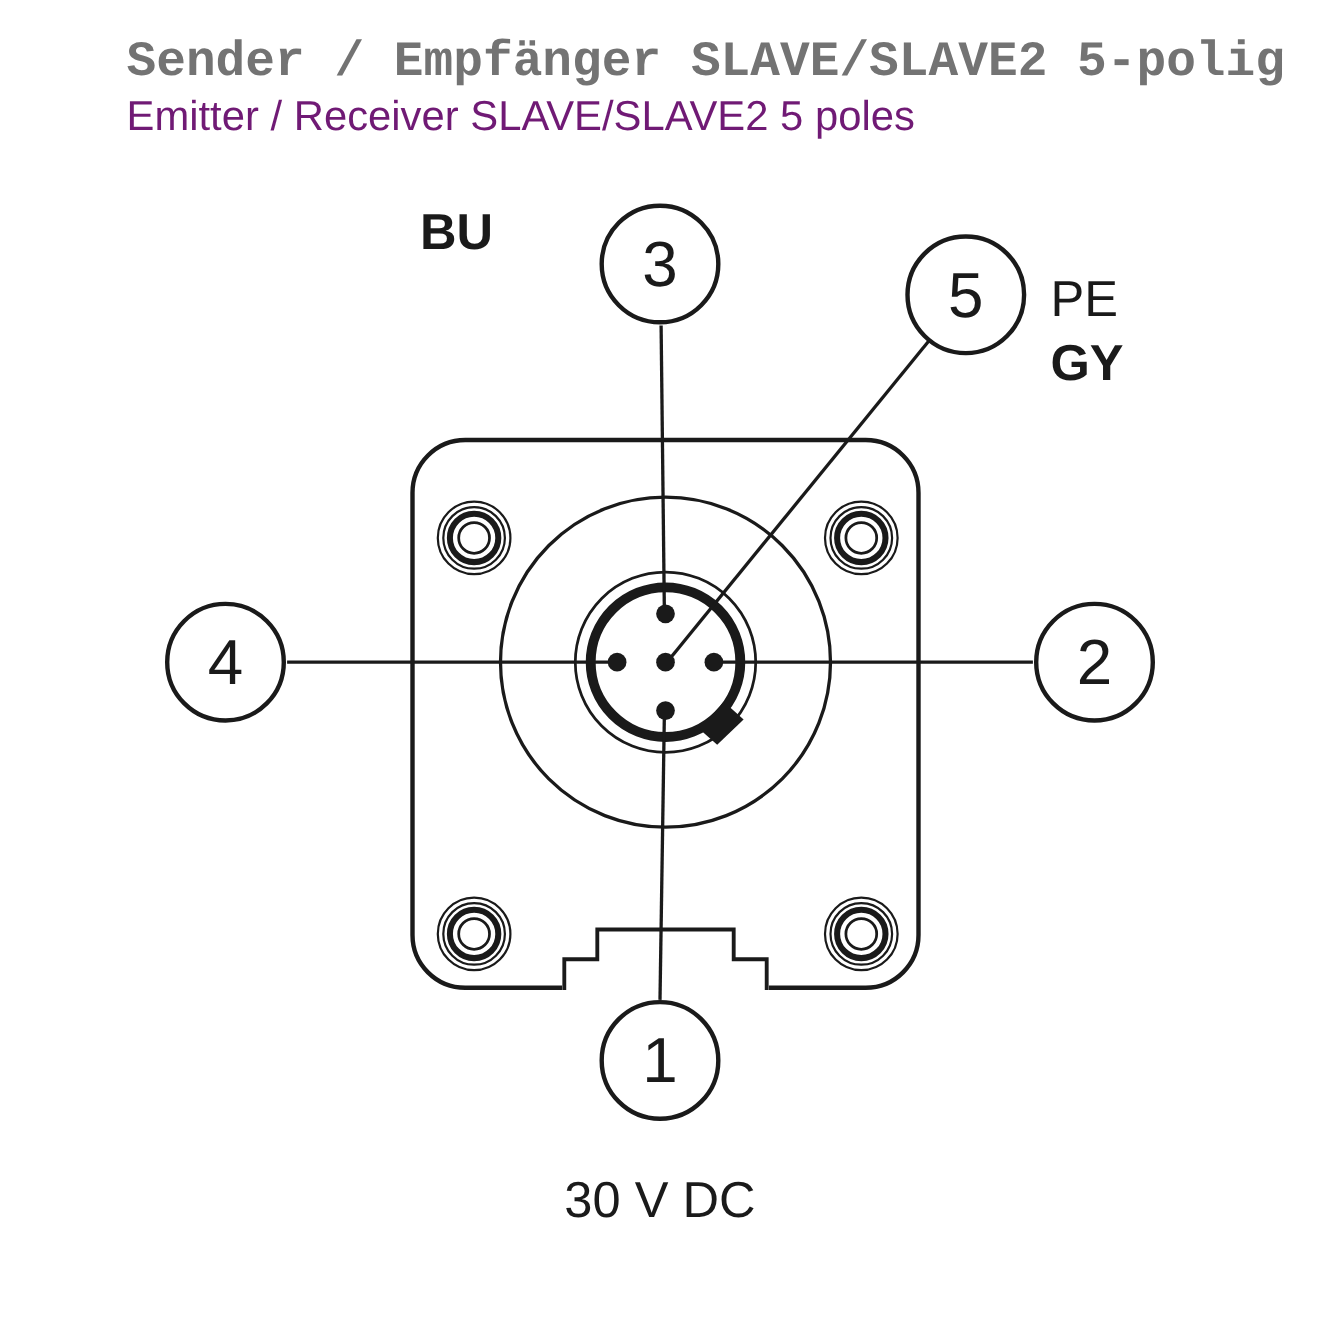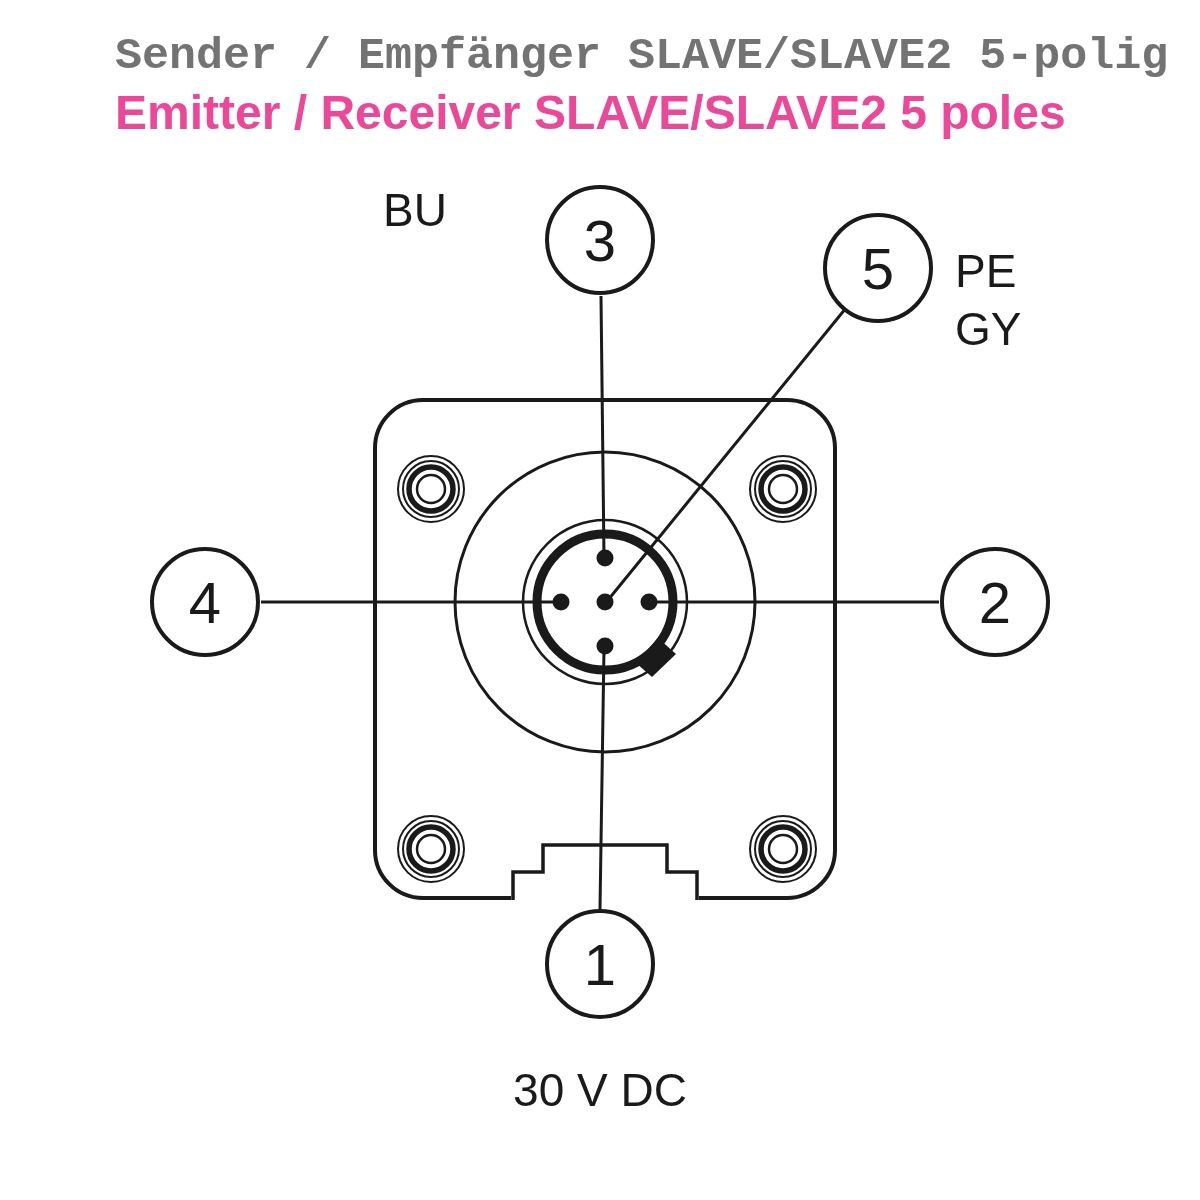--- a/index.html
+++ b/index.html
@@ -19,23 +19,23 @@
   .title-block { position: absolute; left: 115px; top: 30px; }
   .title-de {
     font-size: 45px;
     font-weight: 700;
     color: #737373;
     line-height: 1.2;
     white-space: nowrap;
     font-family: Liberation Mono, monospace;
   }
   .title-en {
-    font-size: 48px;
-    font-weight: 700;
-    color: #ec4899;
+    font-size: 38px;
+    font-weight: 400;
+    color: #701a75;
     line-height: 1.2;
     white-space: nowrap;
   }
   .drawing {
     position: absolute;
     left: 0; top: 0;
     width: 1200px;
     height: 1200px;
   }
   .pin-circle {
@@ -53,21 +53,21 @@
     font-weight: 400;
     color: #1a1a1a;
   }
   .pin-label {
     position: absolute;
     font-size: 46px;
     line-height: 1.26;
     color: #1a1a1a;
   }
   .pin-label .signal { font-weight: 400; white-space: nowrap; }
-  .pin-label .wire   { font-weight: 400; white-space: nowrap; }
+  .pin-label .wire   { font-weight: 700; white-space: nowrap; }
   .ta-c { text-align: center; }
   .ta-l { text-align: left; }
 </style>
 </head>
 <body>
 
 <div class="page">
 
   <div class="title-block">
     <div class="title-de">Sender / Empfänger SLAVE/SLAVE2 5-polig</div>

